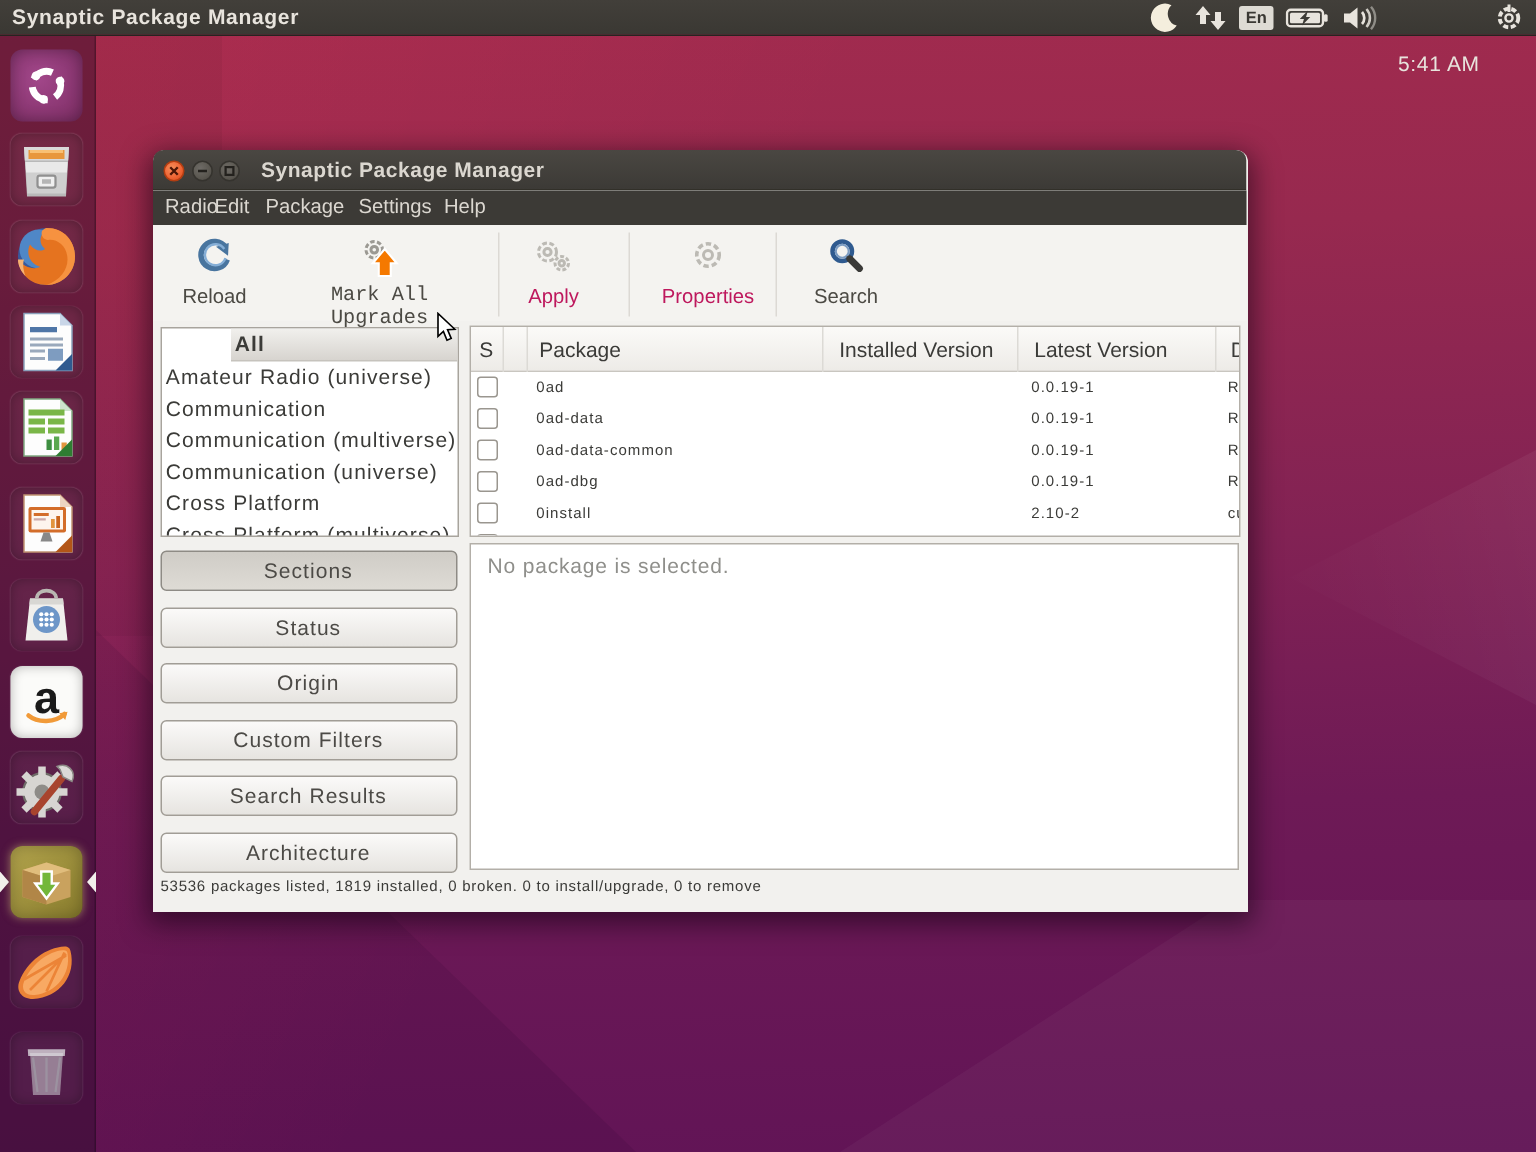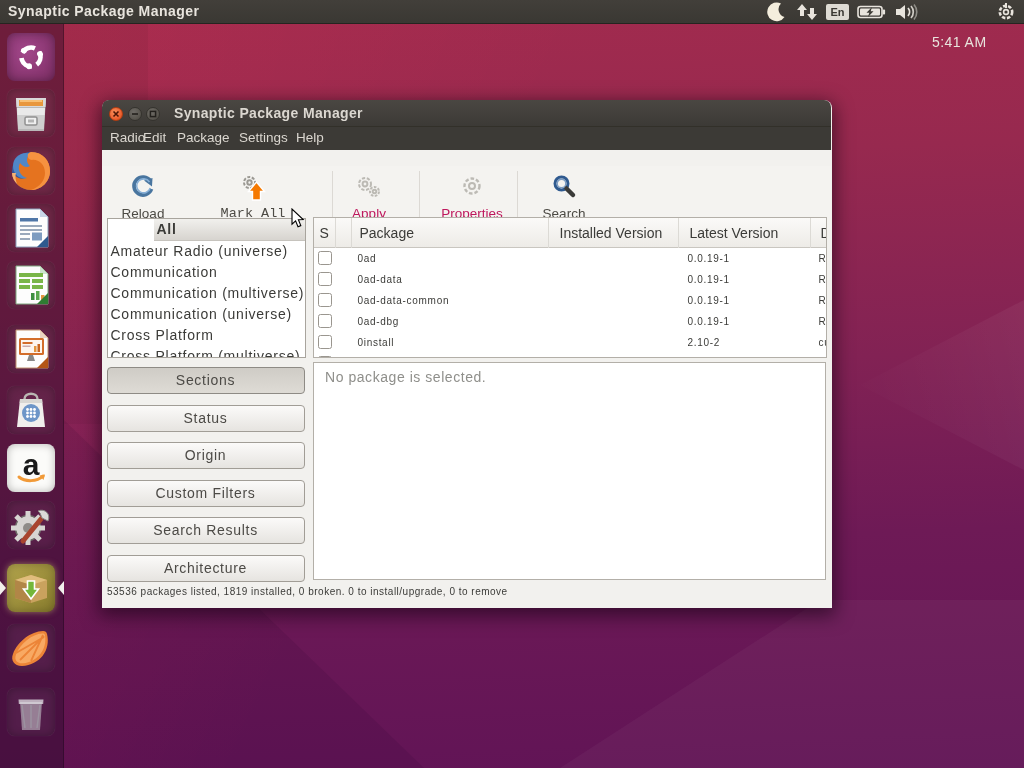--- a/index.html
+++ b/index.html
@@ -22,21 +22,21 @@
 .tile svg { position:absolute; left:0; top:0; }
 #win { position:absolute; left:102px; top:100px; width:730px; height:508px;
   background:#f2f1ee; border-radius:8px 8px 0 0;
   box-shadow: 0 5px 18px 3px rgba(15,0,15,0.55); z-index:45; }
 #titlebar { position:absolute; left:0; top:0; width:729px; height:27px;
   background: linear-gradient(#4a4742, #3c3a36); border-radius:7px 7px 0 0; border-bottom:1px solid #323029; }
 #titlebar .wtitle { position:absolute; left:72px; top:5px; font-size:14px; font-weight:bold; color:#dbd7d0; letter-spacing:0.35px; }
 .wbtn { position:absolute; top:7px; width:14px; height:14px; border-radius:50%; }
 #menubar { position:absolute; left:0; top:27px; width:729px; height:23px; background:#3c3a36; }
 #menubar span { position:absolute; top:3px; font-size:13.5px; color:#dbd7d0; }
-#toolbar { position:absolute; left:0; top:50px; width:729px; height:64px; background:#f4f3f0;margin-top:16px; }
+#toolbar { position:absolute; left:0; top:50px; width:729px; height:64px; background:#f4f3f0; }
 .tbsep { position:absolute; top:5px; height:56px; width:1px; background:#dcd9d4; }
 .tbitem { position:absolute; top:0; height:66px; }
 .tbitem .lbl { position:absolute; top:40px; width:100%; text-align:center; font-size:13.5px; color:#4c4a44; }
 .tbitem.dis .lbl { color:#be185d;text-align:center; }
 .tbitem svg { position:absolute; top:8px; left:50%; transform:translateX(-50%); }
 #leftlist { position:absolute; left:4.5px; top:118px; width:199px; height:140px; background:#ffffff;
   border:1px solid #a8a49d; overflow:hidden; }
 .lrow { position:relative; height:21px; font-size:14px; color:#3b3b38; padding-left:3px; line-height:21px; white-space:nowrap; letter-spacing:0.75px; }
 .lrow.sel { background: linear-gradient(#f1f0ed, #d7d4cf); border-bottom:1px solid #c6c3bd; font-weight:bold; height:21.5px; line-height:21px;margin-left:46px; }
 #pkgtable { position:absolute; left:210.5px; top:116.5px; width:514.5px; height:141px; background:#fff;

